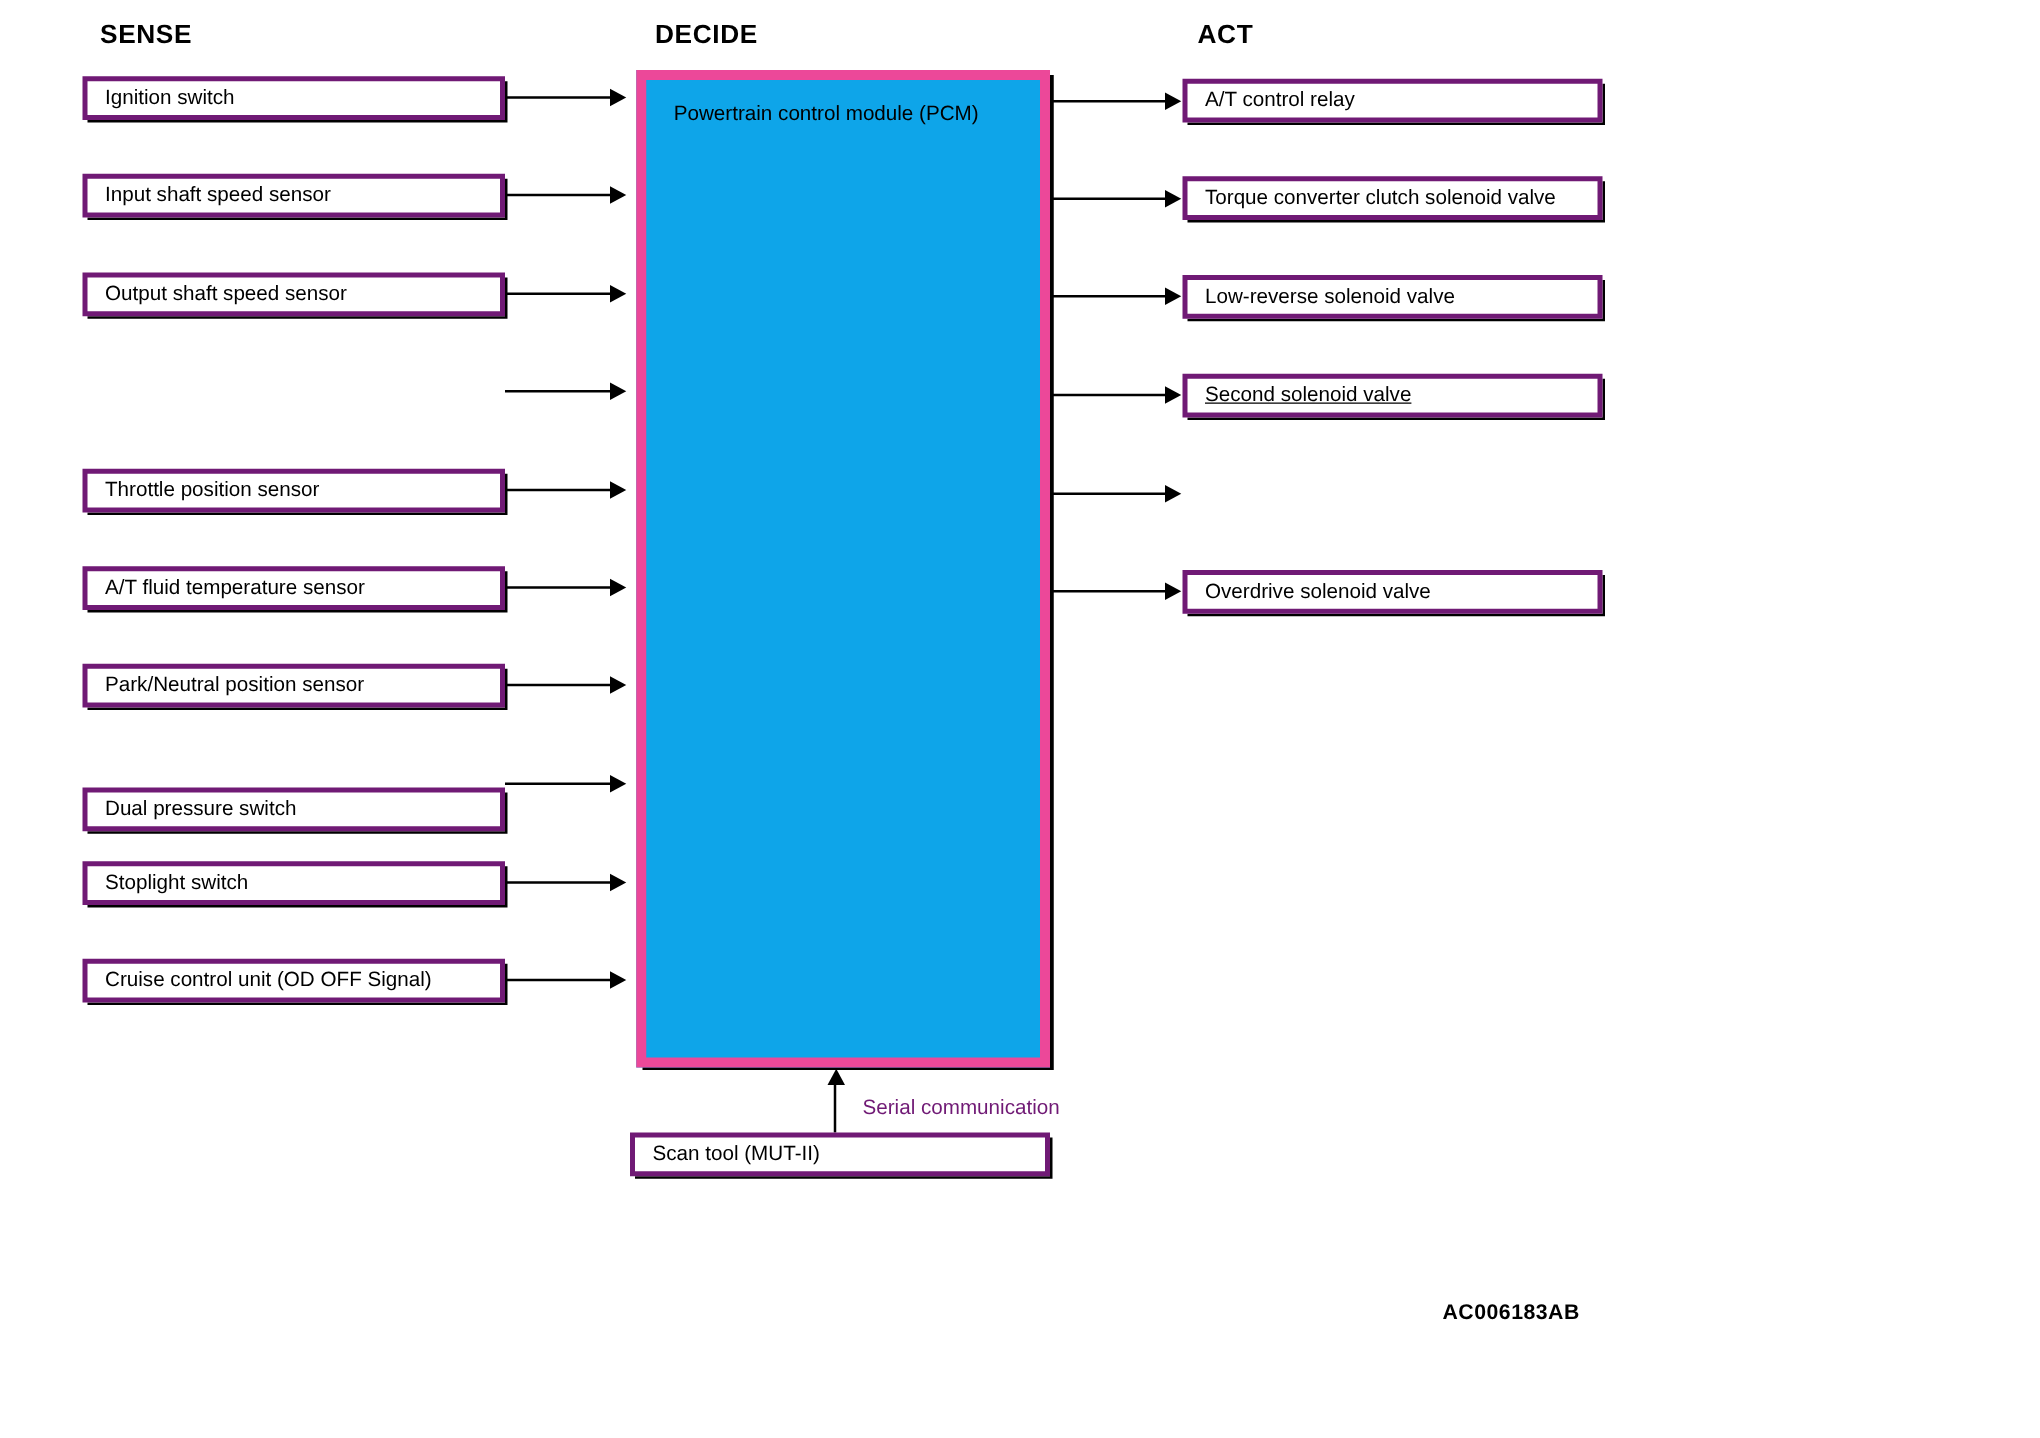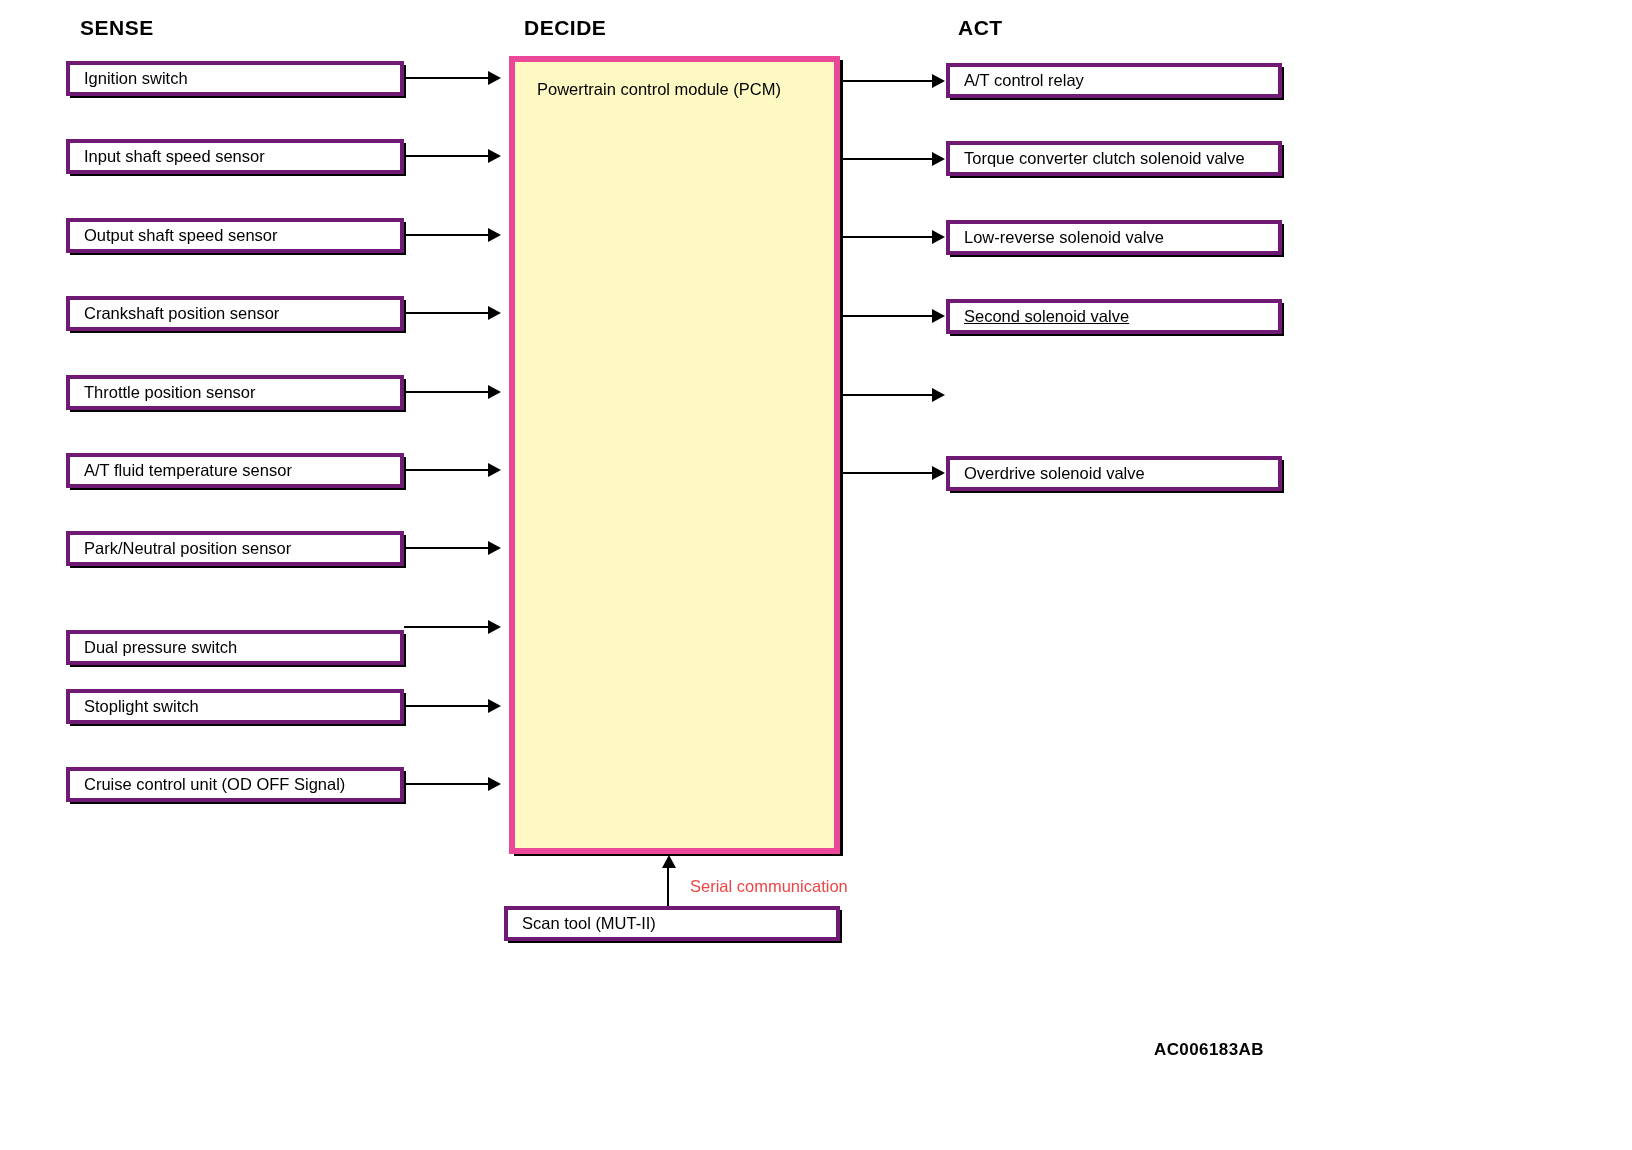--- a/index.html
+++ b/index.html
@@ -41,22 +41,22 @@
     color: #000000;
     padding-left: 14px;
     white-space: nowrap;
     line-height: 1.1;
   }
 
   
   .pcm-box {
     position: absolute;
     box-sizing: border-box;
-    border: 6px solid #ec4899;
-    background: #fef9c3;
+    border: 8px solid #ec4899;
+    background: #0ea5e9;
     box-shadow: 4px 3px 0 -1px #000000;
   }
   .pcm-label {
     position: absolute;
     top: 18px;
     left: 22px;
     font-size: 16.5px;
     color: #000000;
     white-space: nowrap;
   }
@@ -94,21 +94,21 @@
     position: absolute;
     width: 0;
     height: 0;
     border-left: 7px solid transparent;
     border-right: 7px solid transparent;
     border-top: 13px solid #000000;
   }
   .serial-label {
     position: absolute;
     font-size: 16.5px;
-    color: #ef4444;
+    color: #701a75;
     white-space: nowrap;
   }
 
   
   .fig-code {
     position: absolute;
     font-weight: bold;
     font-size: 17px;
     letter-spacing: 0.4px;
     color: #000000;
@@ -125,23 +125,20 @@
   <div class="col-header" style="left:958px; top:16px;">ACT</div>
 
   <div class="node-box" style="left:66px; top:61px; width:338px; height:35px;">
     <span class="node-label">Ignition switch</span>
   </div>
   <div class="node-box" style="left:66px; top:139px; width:338px; height:35px;">
     <span class="node-label">Input shaft speed sensor</span>
   </div>
   <div class="node-box" style="left:66px; top:218px; width:338px; height:35px;">
     <span class="node-label">Output shaft speed sensor</span>
-  </div>
-  <div class="node-box" style="left:66px; top:296px; width:338px; height:35px;">
-    <span class="node-label">Crankshaft position sensor</span>
   </div>
   <div class="node-box" style="left:66px; top:375px; width:338px; height:35px;">
     <span class="node-label">Throttle position sensor</span>
   </div>
   <div class="node-box" style="left:66px; top:453px; width:338px; height:35px;">
     <span class="node-label">A/T fluid temperature sensor</span>
   </div>
   <div class="node-box" style="left:66px; top:531px; width:338px; height:35px;">
     <span class="node-label">Park/Neutral position sensor</span>
   </div>

